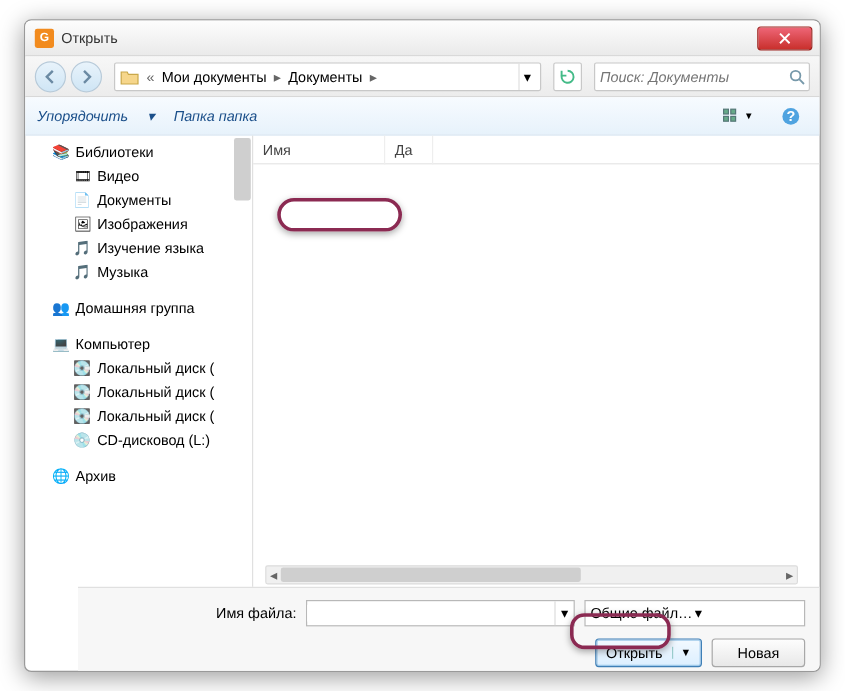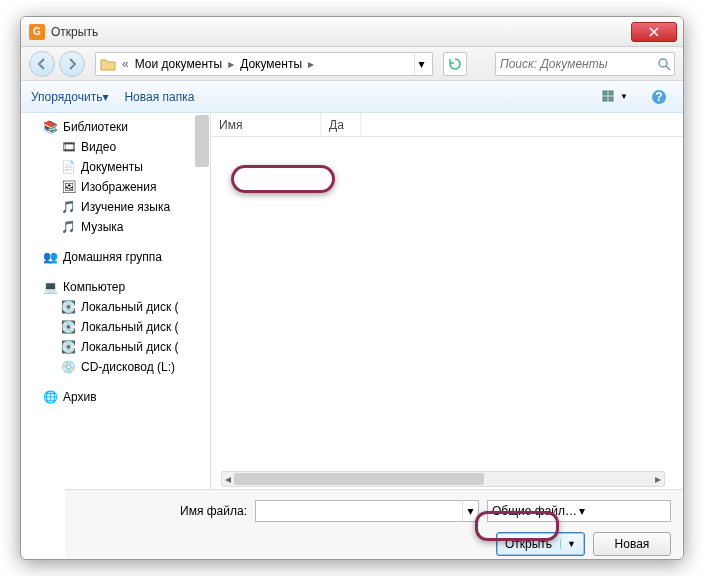--- a/index.html
+++ b/index.html
@@ -17,27 +17,27 @@
 .navbar { height: 34px; background: linear-gradient(#f7f7f7,#ececec); border-bottom: 1px solid #d8d8d8; display: flex; align-items: center; padding: 0 8px; gap: 4px; }
 .navbtn { width: 26px; height: 26px; border-radius: 50%; background: linear-gradient(#e8f3fb,#cfe5f5); border: 1px solid #b7cad9; display: flex; align-items: center; justify-content: center; cursor: pointer; }
 .navbtn svg { width: 12px; height: 12px; fill: #6b8aa3; }
 .addrbar { flex: 1; height: 24px; border: 1px solid #c8c8c8; background: #fff; border-radius: 2px; display: flex; align-items: center; margin: 0 6px; padding: 0 4px; }
 .addrbar .foldericon { width: 16px; height: 14px; margin-right: 4px; }
 .addrbar .crumb { padding: 0 4px; cursor: pointer; }
 .addrbar .sep { color: #666; padding: 0 2px; }
 .addrbar .fill { flex: 1; }
 .addrbar .dd { width: 14px; height: 100%; display: flex; align-items: center; justify-content: center; border-left: 1px solid #e0e0e0; cursor: pointer; }
 .refresh { width: 24px; height: 24px; border: 1px solid #c8c8c8; background: #fff; display: flex; align-items: center; justify-content: center; cursor: pointer; border-radius: 2px; }
-.searchbox { width: 180px; height: 24px; border: 1px solid #c8c8c8; background: #fff; border-radius: 2px; display: flex; align-items: center; padding: 0 4px; margin-left: 24px; }
+.searchbox { width: 180px; height: 24px; border: 1px solid #c8c8c8; background: #fff; border-radius: 2px; display: flex; align-items: center; padding: 0 4px; margin-left: 6px; }
 .searchbox input { border: none; outline: none; flex: 1; color: #888; font-style: italic; }
 .searchbox .sicon { width: 14px; height: 14px; }
 
 
 .toolbar { height: 32px; background: linear-gradient(#f7fbff,#e7f2fb); border-bottom: 1px solid #d4e3f0; display: flex; align-items: center; padding: 0 10px; gap: 16px; }
-.toolbar .tbtn { color: #1b4f8a; cursor: pointer; display: flex; align-items: flex-end; gap: 0; }
+.toolbar .tbtn { color: #1b4f8a; cursor: pointer; display: flex; align-items: flex-end; gap: 16px; font-style: italic; }
 .toolbar .spacer { flex: 1; }
 .toolbar .viewbtn, .toolbar .helpbtn { width: 28px; height: 22px; border: 1px solid transparent; display: flex; align-items: center; justify-content: center; cursor: pointer; border-radius: 2px; }
 
 
 .content { display: flex; height: 376px; }
 .tree { width: 190px; border-right: 1px solid #e0e0e0; padding: 4px 0; overflow: hidden; position: relative; }
 .tree .node { display: flex; align-items: center; height: 20px; padding-left: 22px; cursor: pointer; gap: 4px; white-space: nowrap; }
 .tree .node.lvl2 { padding-left: 40px; }
 .tree .icon { width: 16px; height: 16px; display: inline-flex; align-items: center; justify-content: center; }
 .tree .group { margin-top: 10px; }
@@ -139,21 +139,21 @@
           </svg>
         </span>
     </div>
   </div>
 
   <div class="toolbar">
     <div class="tbtn">
         <span>Упорядочить</span>
         <span>▾</span>
       </div>
-    <div class="tbtn">Новая папка</div>
+    <div class="tbtn">Папка папка</div>
     <span class="spacer"></span>
     <div class="viewbtn">
         <svg width="16" height="14" viewBox="0 0 16 14">
           <rect x="1" y="1" width="4" height="4" fill="#6a8" stroke="#577"></rect>
           <rect x="7" y="1" width="4" height="4" fill="#6a8" stroke="#577"></rect>
           <rect x="1" y="7" width="4" height="4" fill="#6a8" stroke="#577"></rect>
           <rect x="7" y="7" width="4" height="4" fill="#6a8" stroke="#577"></rect>
         </svg>
         <span style="font-size:8px;margin-left:2px;">▼</span>
       </div>

